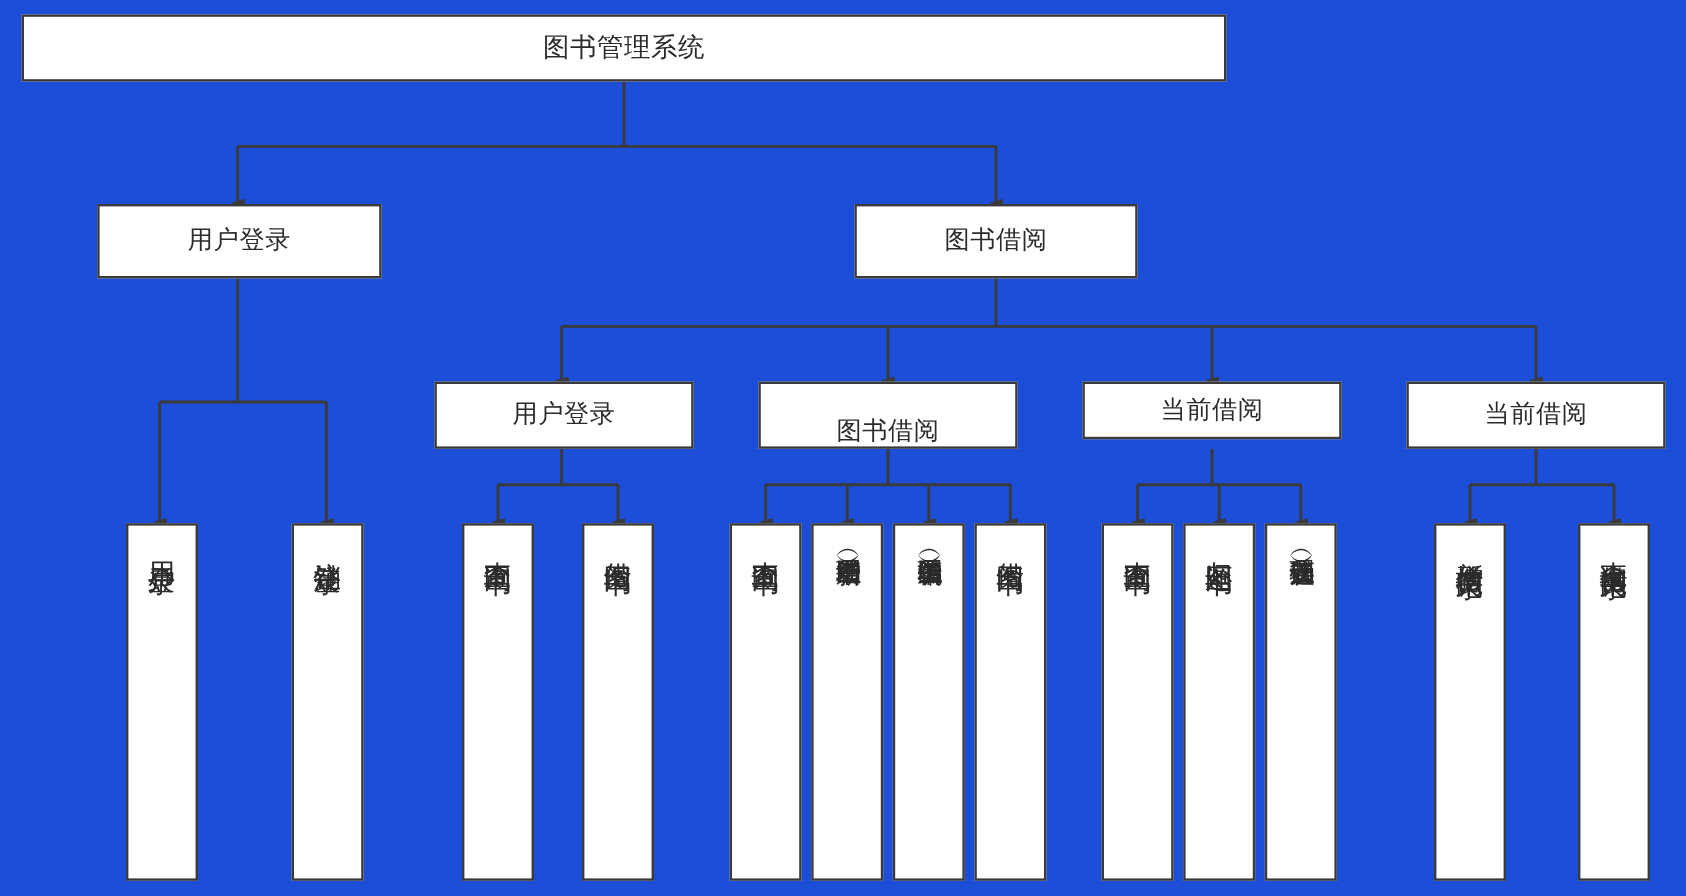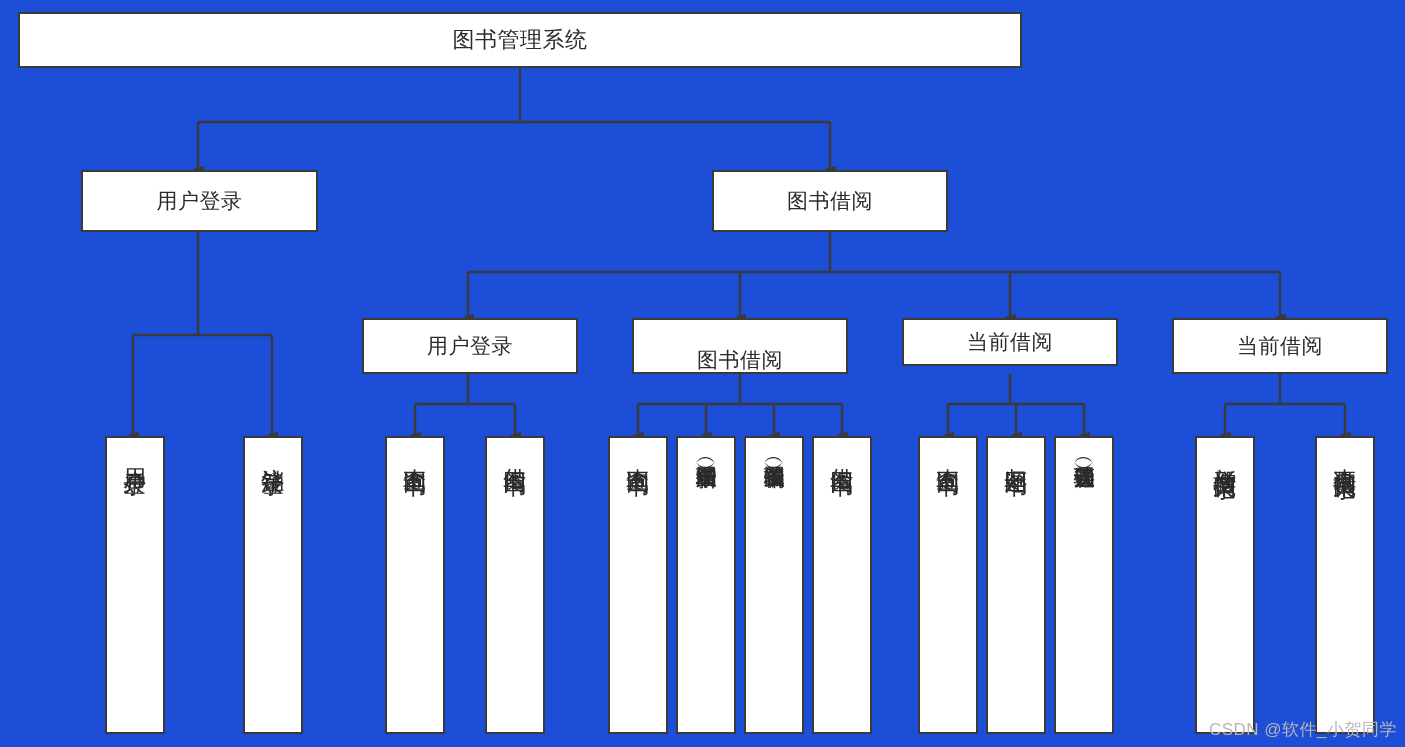--- a/index.html
+++ b/index.html
@@ -183,15 +183,14 @@
         <span class="node-label">确认归还（管理员）</span>
       </div>
       <div class="node-box vertical" style="left: 1195px; top: 436px; width: 60px; height: 298px;">
         <span class="node-label">新增借阅记录</span>
       </div>
       <div class="node-box vertical" style="left: 1315px; top: 436px; width: 60px; height: 298px;">
         <span class="node-label">查询借阅记录</span>
       </div>
     </div>
 
-  <div id="watermark">CSDN @软件_小贺同学</div>
 
 </div>
 
 </body></html>

